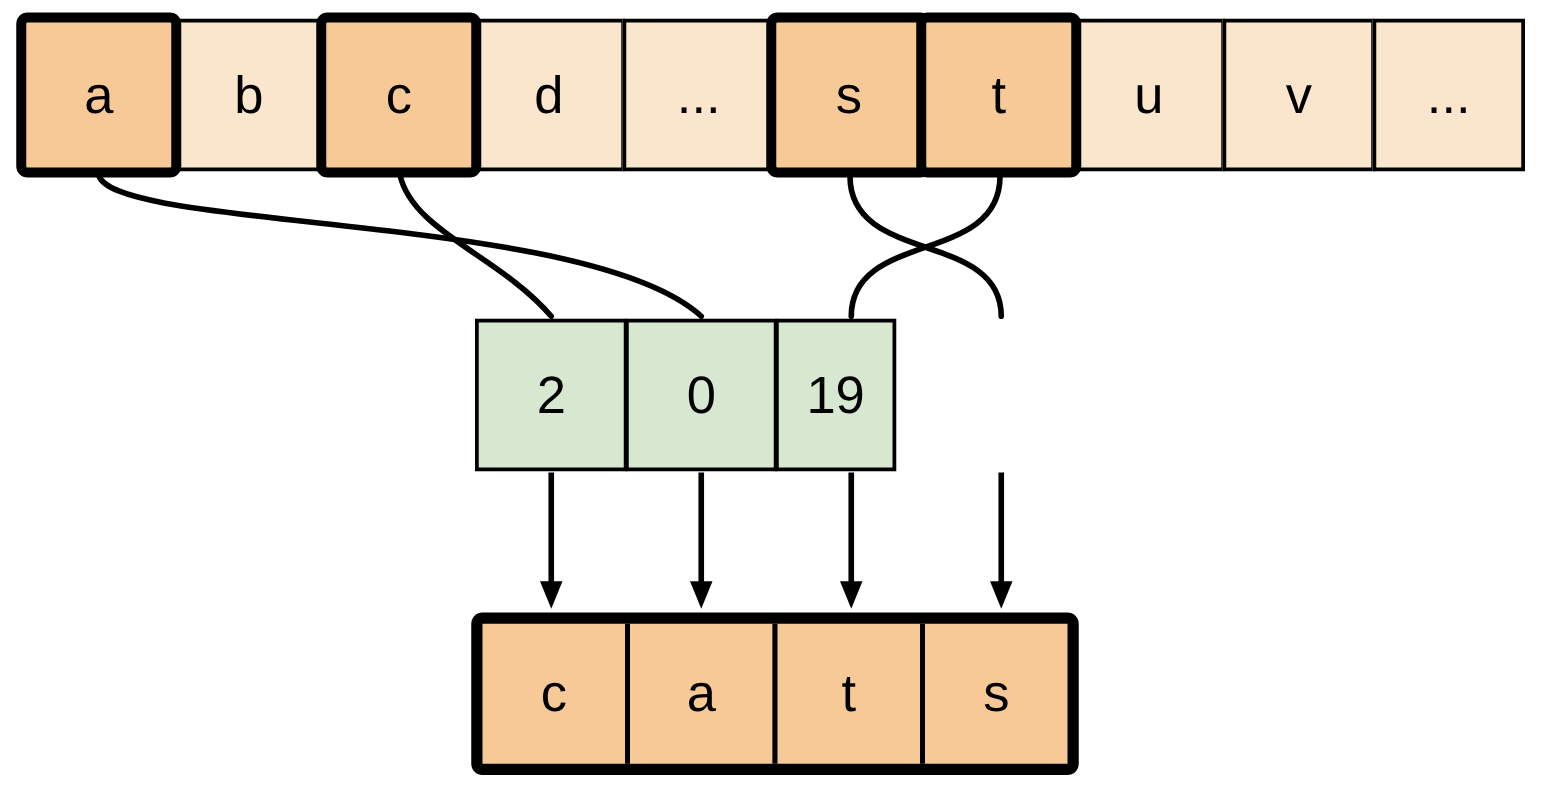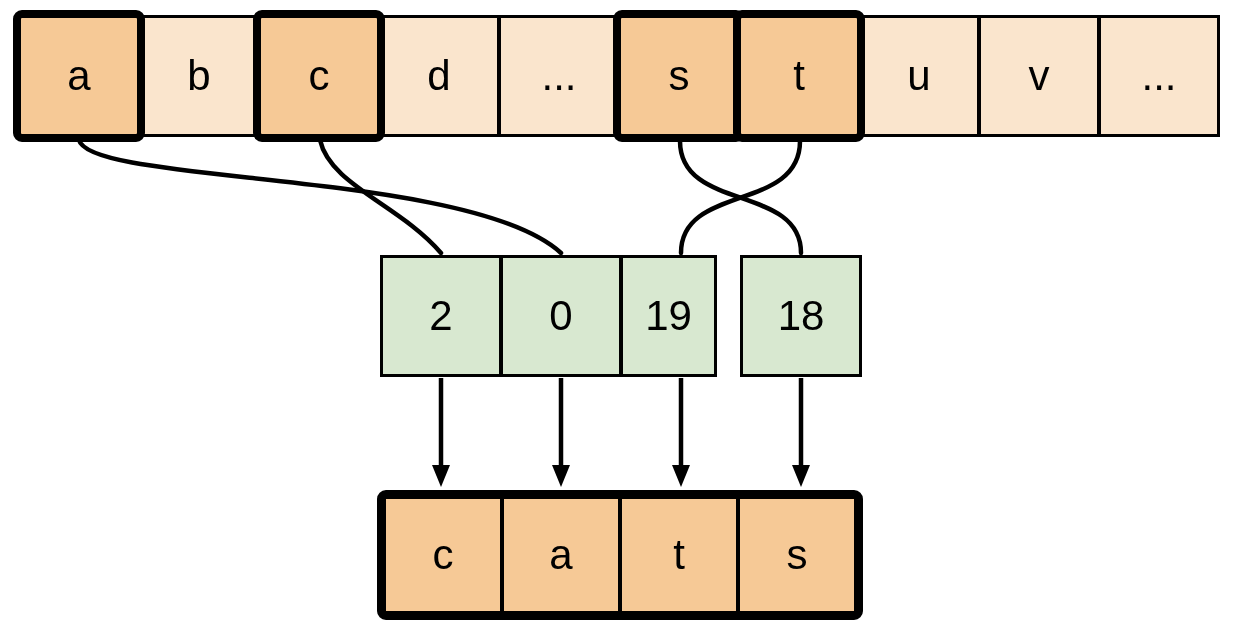--- a/index.html
+++ b/index.html
@@ -118,23 +118,20 @@
 
   <div class="green-cell" style="left:380px; top:255px; width:122px; height:122px;">
       <span>2</span>
     </div>
   <div class="green-cell" style="left:500px; top:255px; width:122px; height:122px;">
       <span>0</span>
     </div>
   <div class="green-cell" style="left:620px; top:255px; width:97px; height:122px;">
       <span>19</span>
     </div>
-  <div class="green-cell" style="left:740px; top:255px; width:122px; height:122px;">
-      <span>18</span>
-    </div>
 
   <div id="word-row">
     <div class="word-cell">
         <span>c</span>
       </div>
     <div class="word-cell">
         <span>a</span>
       </div>
     <div class="word-cell">
         <span>t</span>

